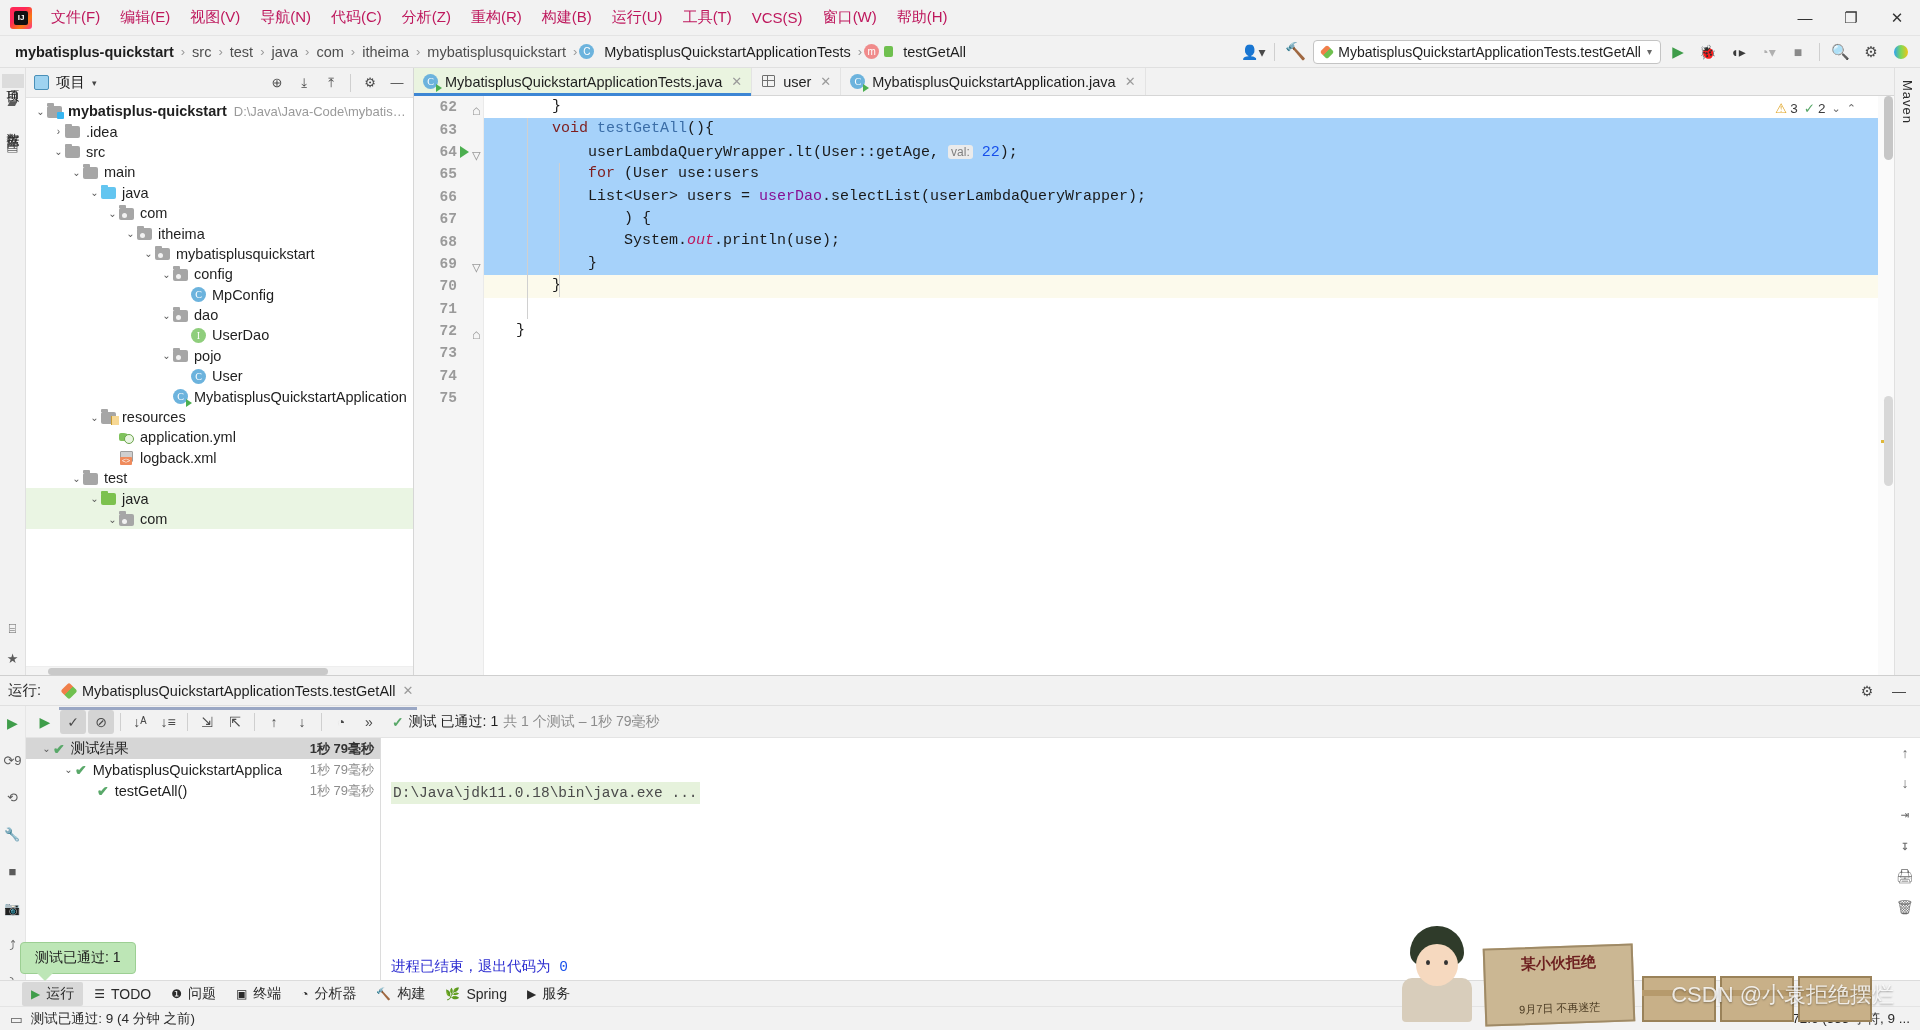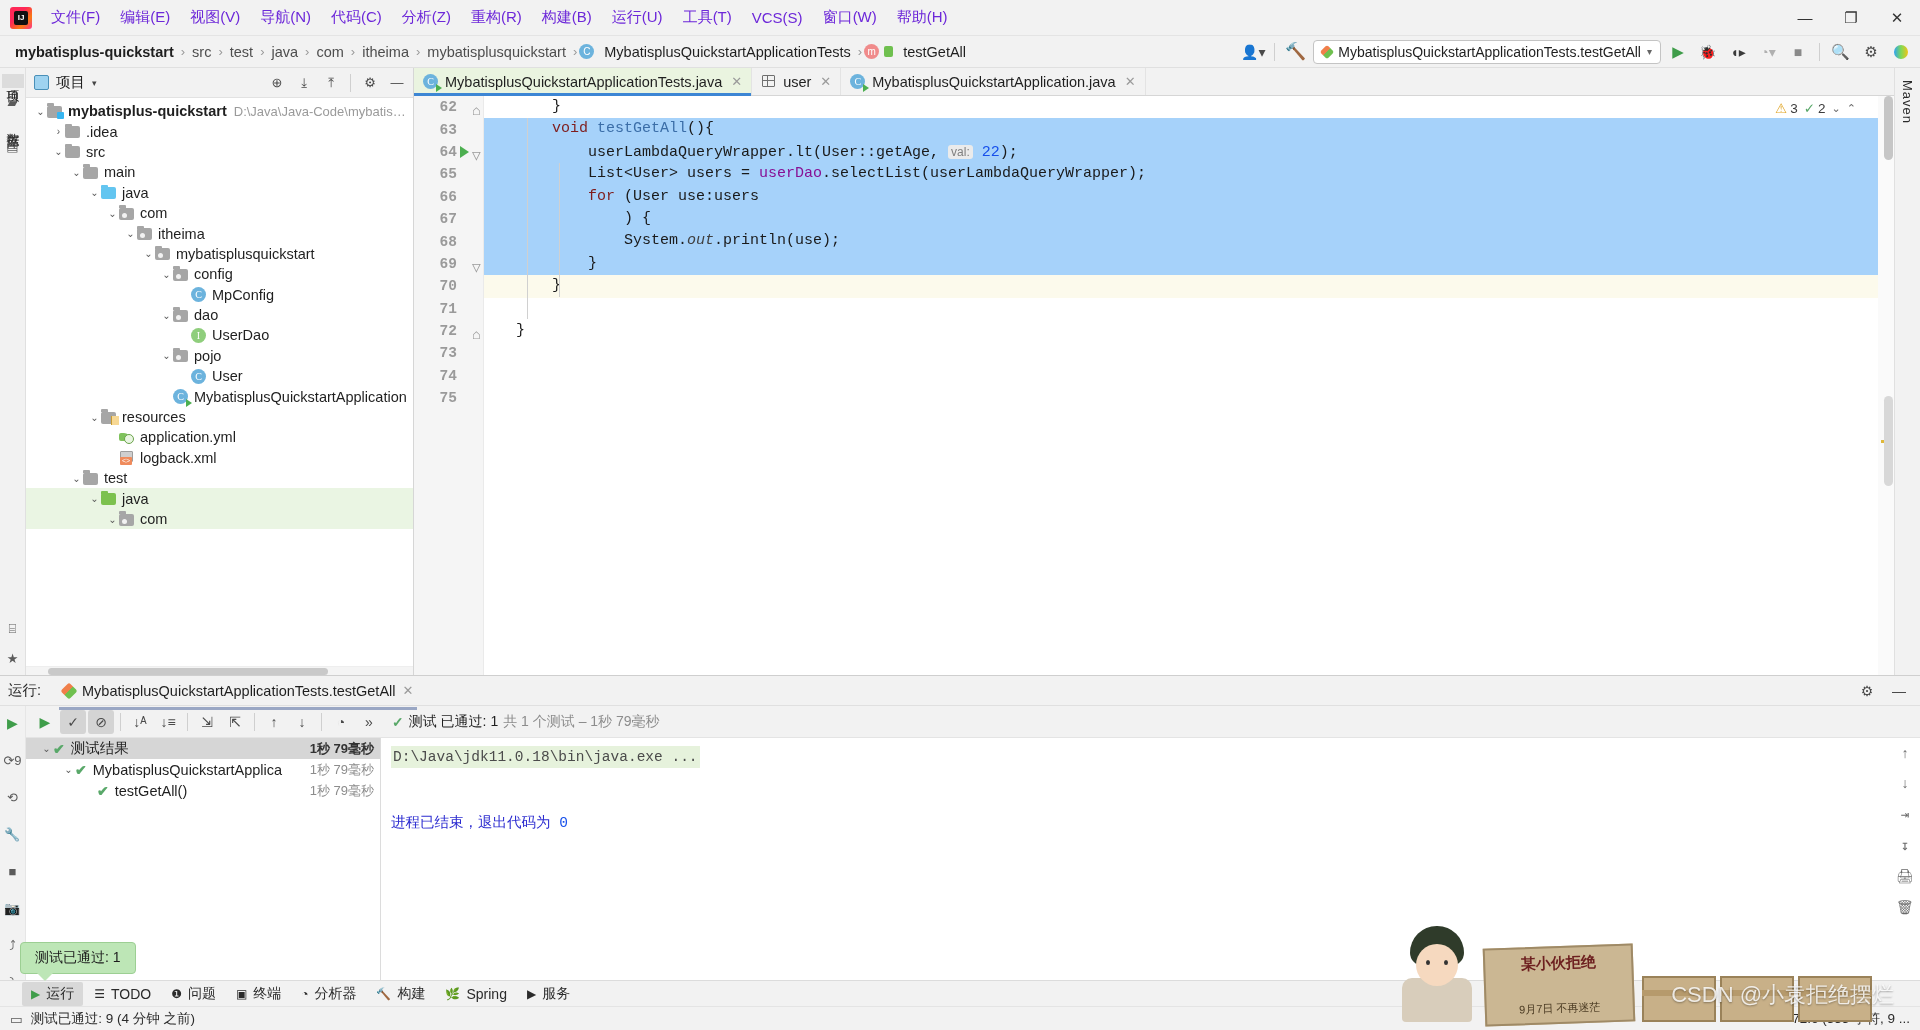--- a/index.html
+++ b/index.html
@@ -32,21 +32,21 @@
     content: ""; position: absolute; left: 4px; top: 4px; width: 14px; height: 14px;
     background: #111; border-radius: 2px;
   }
   .ij-logo::before {
     content: "IJ"; position: absolute; left: 0; top: 0; width: 22px; height: 22px;
     z-index: 2; color: #fff; font-size: 8px; font-weight: bold;
     display: flex; align-items: center; justify-content: center;
   }
   .menu { display: flex; align-items: center; gap: 2px; }
   .menu-item {
-    padding: 4px 9px; font-size: 15px; color: #6d28d9; white-space: nowrap; cursor: default;
+    padding: 4px 9px; font-size: 15px; color: #be185d; white-space: nowrap; cursor: default;
   }
   .win-title {
     position: absolute; left: 0; right: 0; text-align: center;
     font-size: 15px; color: #4a4a4a; pointer-events: none;
   }
   .win-ctrls { margin-left: auto; display: flex; align-items: center; height: 36px; z-index: 3; }
   .win-btn {
     width: 46px; height: 36px; display: flex; align-items: center; justify-content: center;
     font-size: 15px; color: #333;
   }
@@ -226,21 +226,21 @@
     height: 22.4px; line-height: 22.4px; font-family: "Liberation Mono", monospace; font-size: 15px;
     white-space: pre; padding-left: 32px; color: #1a1a1a;
   }
   .cline.sel { background: #a6d2fa; }
   .cline.caret { background: #fcfaec; }
   .kw { color: #7f1d1d; }
   .ann { color: #9e880d; }
   .meth { color: #3b6ea8; }
   .fld { color: #871094; }
   .num { color: #1750eb; }
-  .stat { color: #404040; font-style: italic; }
+  .stat { color: #be185d; font-style: italic; }
   .hint {
     background: #ebebeb; color: #808080; font-size: 12px; padding: 0 3px; border-radius: 3px;
     font-family: "Liberation Sans", sans-serif;
   }
   .indent-guide {
     position: absolute; width: 1px; background: #d0d0d0;
   }
   .ed-right {
     width: 16px; min-width: 16px; background: #fff; position: relative; border-left: 1px solid #f0f0f0;
   }
@@ -305,21 +305,21 @@
   }
   .trow.selrow { background: #d6d6d6; }
   .trow .ck { color: #59a869; margin-right: 6px; font-size: 14px; font-weight: bold; }
   .trow .dur { margin-left: auto; font-size: 13px; color: #8c8c8c; }
   .trow.selrow .dur { color: #333; font-weight: bold; }
 
   .console {
     flex: 1; background: #fff; position: relative; overflow: hidden;
     font-family: "Liberation Mono", monospace; font-size: 14.5px; padding: 8px 0 0 10px;
   }
-  .cons-line { height: 22px; line-height: 22px; white-space: pre; }
+  .cons-line { height: 22px; line-height: 22px; white-space: pre; margin-top: 36px; }
   .cons-cmd { background: #e6f2dc; color: #4b4b4b; display: inline-block; padding: 0 2px; }
   .cons-exit { color: #2b2bd0; }
   .cons-exit .z { color: #1750eb; }
   .console-right {
     position: absolute; top: 0; right: 0; width: 30px; height: 100%;
     display: flex; flex-direction: column; align-items: center; gap: 14px; padding-top: 8px;
     background: #fff;
   }
   .cr-ic { font-size: 14px; color: #6a6a6a; }
 
@@ -686,22 +686,22 @@
             <div class="gline">72<span class="fold">⌂</span></div>
             <div class="gline">73</div>
             <div class="gline">74</div>
             <div class="gline">75</div>
           </div>
         <div class="code-area">
           <div id="code">
               <div class="cline"><span>    }</span></div>
               <div class="cline sel"><span>    </span><span class="kw">void </span><span class="meth">testGetAll</span><span>(){</span></div>
               <div class="cline sel"><span>        userLambdaQueryWrapper.lt(User::getAge, </span><span class="hint">val:</span><span> </span><span class="num">22</span><span>);</span></div>
+              <div class="cline sel"><span>        </span><span class="kw">for </span><span>(User use:users</span></div>
               <div class="cline sel"><span>        List&lt;User&gt; users = </span><span class="fld">userDao</span><span>.selectList(userLambdaQueryWrapper);</span></div>
-              <div class="cline sel"><span>        </span><span class="kw">for </span><span>(User use:users</span></div>
               <div class="cline sel"><span>            ) {</span></div>
               <div class="cline sel"><span>            System.</span><span class="stat">out</span><span>.println(use);</span></div>
               <div class="cline sel"><span>        }</span></div>
               <div class="cline caret"><span>    }</span></div>
               <div class="cline"><span></span></div>
               <div class="cline"><span>}</span></div>
               <div class="cline"><span></span></div>
             </div>
           <div class="indent-guide" style="left:43px; top:22.4px; height:201px;"></div>
           <div class="indent-guide" style="left:75px; top:67px; height:134px;"></div>

